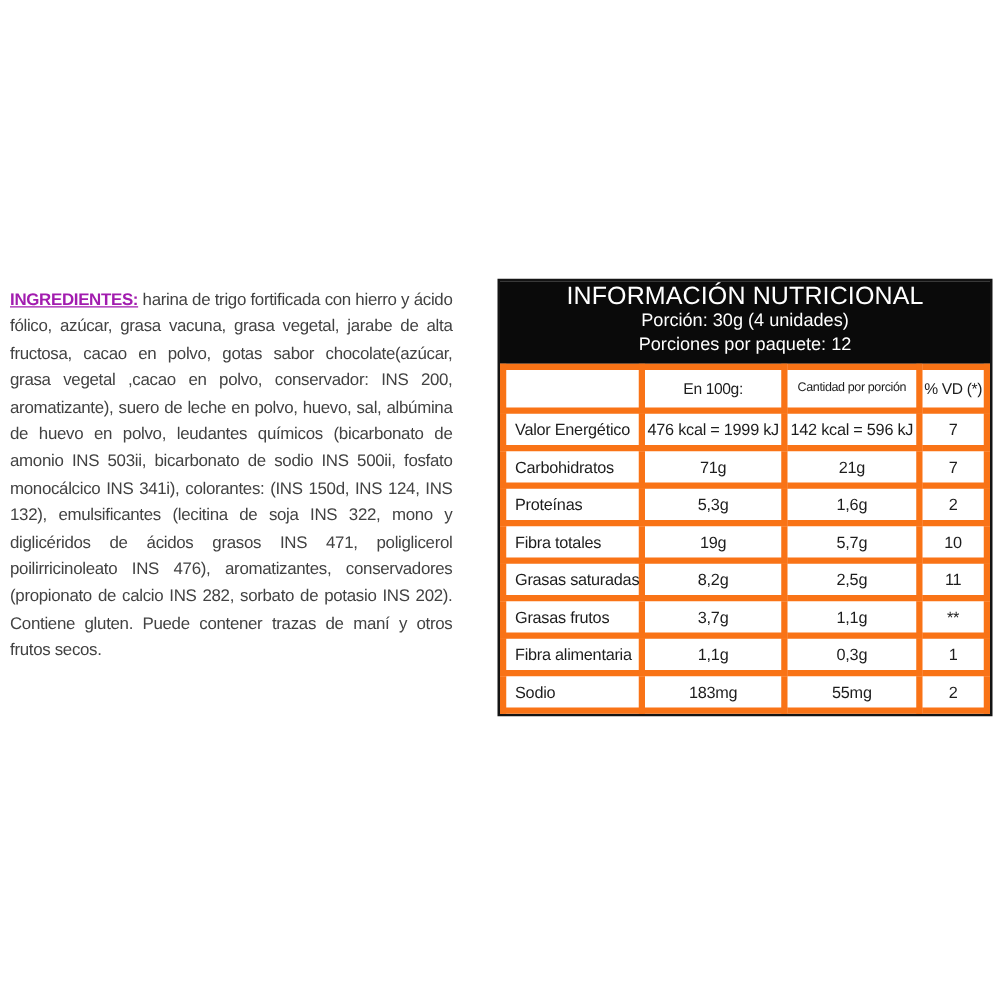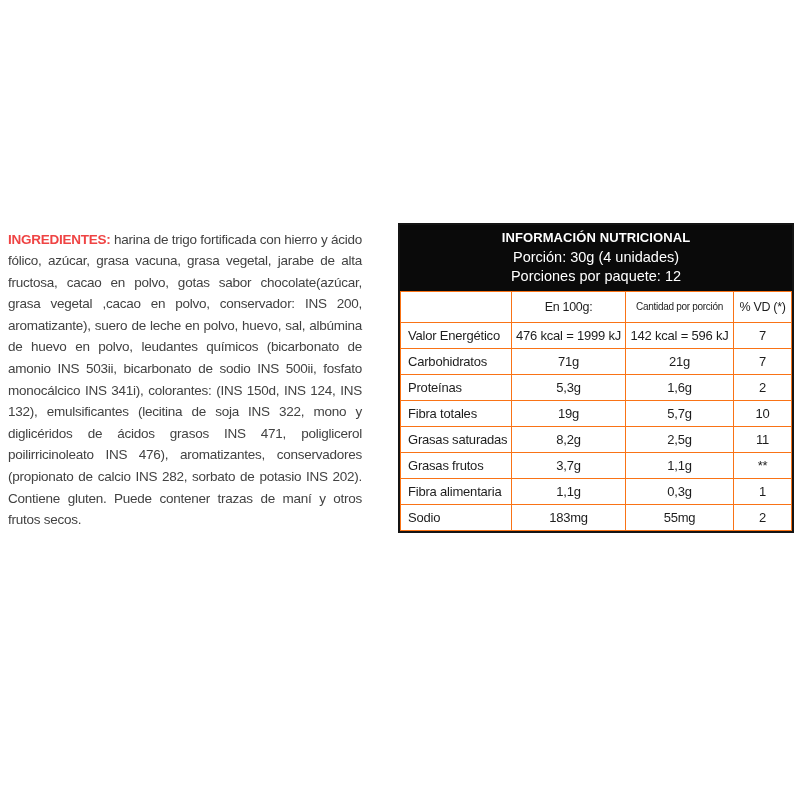--- a/index.html
+++ b/index.html
@@ -18,63 +18,64 @@
     left: 8px;
     top: 215px;
     width: 354px;
     font-size: 13.5px;
     line-height: 21.6px;
     letter-spacing: -0.25px;
     color: #424242;
     text-align: justify;
   }
   .ingredients b {
-    color: #ef4444;
+    color: #a21caf;
     font-weight: bold;
+    text-decoration: underline;
   }
 
   
   .nutri {
     position: absolute;
     left: 398px;
     top: 223px;
     width: 392px;
     border: 2px solid #141414;
     background: #ffffff;
     color: #1d1d1d;
   }
   .nutri-header {
     background: #0a0a0a;
     color: #ffffff;
     text-align: center;
     padding: 3px 2px 4px 2px;
   }
   .nutri-title {
-    font-size: 13px;
-    font-weight: bold;
+    font-size: 20px;
+    font-weight: normal;
     line-height: 19.5px;
     letter-spacing: 0.1px;
   }
   .nutri-sub {
     font-size: 14.5px;
     font-weight: normal;
     line-height: 19.5px;
     text-align: center;
   }
   .nutri table {
     width: 100%;
     border-collapse: collapse;
     table-layout: fixed;
   }
   .nutri col.c1 { width: 111px; }
   .nutri col.c2 { width: 114px; }
   .nutri col.c3 { width: 108px; }
   .nutri col.c4 { width: auto;  }
   .nutri th, .nutri td {
-    border: 1px solid #f97316;
+    border: 5px solid #f97316;
     text-align: center;
     white-space: nowrap;
     overflow: visible;
   }
   .nutri th {
     font-weight: normal;
     font-size: 12.5px;
     letter-spacing: -0.3px;
     padding: 8px 1px;
   }

